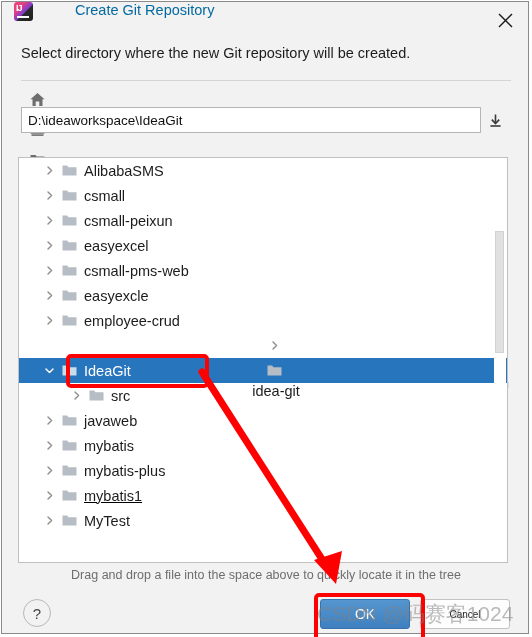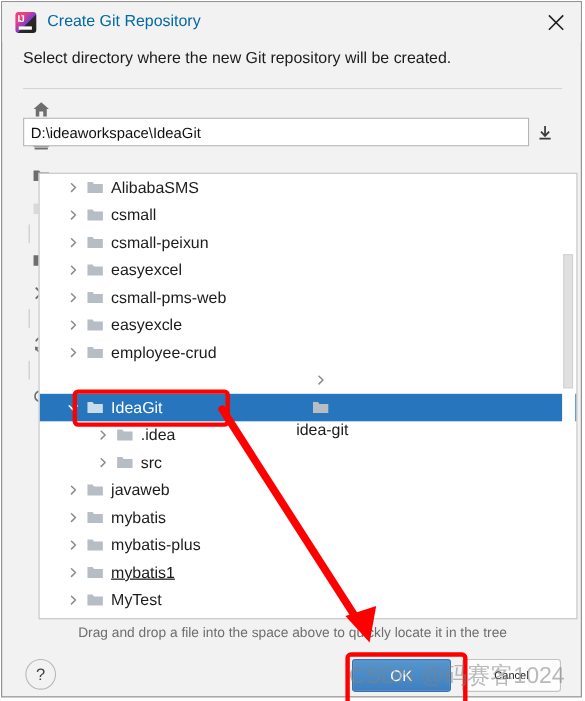--- a/index.html
+++ b/index.html
@@ -12,21 +12,21 @@
   .dialog{
     position:absolute;left:1px;top:1px;width:528px;height:633px;
     background:#f2f2f2;
     border:1px solid #8a8a8a;
     box-sizing:border-box;
   }
   
   .titlebar{
     position:absolute;left:0;top:0;width:100%;height:36px;
     background:#f2f2f2;
-    display:flex;align-items:center;
+    display:flex;align-items:flex-start;gap:32px;
   }
   .app-icon{
     margin-left:12px;width:19px;height:19px;position:relative;flex:none;
   }
   .app-icon .sq{
     position:absolute;inset:0;border-radius:3px;
     background:linear-gradient(135deg,#f0417e 0%,#e8417e 28%,#7b3bd4 55%,#2b2b2b 56%,#1f1f1f 100%);
   }
   .app-icon .ij{
     position:absolute;left:2px;top:2px;font-size:9px;color:#fff;font-weight:bold;
@@ -81,21 +81,21 @@
     font-family:"Liberation Sans", sans-serif;font-size:13.5px;color:#111;
     padding:0 6px;outline:none;
   }
   .path-dl{
     width:28px;height:26px;display:flex;align-items:center;justify-content:center;
     cursor:pointer;
   }
 
   
   .tree-wrap{
-    position:absolute;left:33px;top:155px;width:490px;height:406px;
+    position:absolute;left:16px;top:155px;width:490px;height:406px;
     background:#fff;border:1px solid #c0c0c0;box-sizing:border-box;
     overflow:hidden;
   }
   .tree{position:absolute;left:0;top:0;width:100%;}
   .row{
     height:25px;display:flex;align-items:center;white-space:nowrap;
     cursor:default;
   }
   .row.selected{background:#2775bd;}
   .row.selected .label{color:#ffffff;}
@@ -382,33 +382,20 @@
           <div class="twisty">
             <svg width="11" height="11" viewBox="0 0 11 11">
               <path d="M4 2 L7.6 5.5 L4 9" fill="none" stroke="#8c8c8c" stroke-width="1.4" stroke-linecap="round" stroke-linejoin="round"></path>
             </svg>
           </div>
           <div class="folder">
             <svg width="15" height="13" viewBox="0 0 15 13">
               <path d="M0.5 1.5 L5.2 1.5 L6.4 3.2 L14.5 3.2 L14.5 11.5 L0.5 11.5 Z" fill="#b6bdc4"></path>
             </svg>
           </div>
-          <span class="label">.idea</span>
-        </div>
-        <div class="row" style="padding-left: 49px;">
-          <div class="twisty">
-            <svg width="11" height="11" viewBox="0 0 11 11">
-              <path d="M4 2 L7.6 5.5 L4 9" fill="none" stroke="#8c8c8c" stroke-width="1.4" stroke-linecap="round" stroke-linejoin="round"></path>
-            </svg>
-          </div>
-          <div class="folder">
-            <svg width="15" height="13" viewBox="0 0 15 13">
-              <path d="M0.5 1.5 L5.2 1.5 L6.4 3.2 L14.5 3.2 L14.5 11.5 L0.5 11.5 Z" fill="#b6bdc4"></path>
-            </svg>
-          </div>
           <span class="label">src</span>
         </div>
         <div class="row" style="padding-left: 22px;">
           <div class="twisty">
             <svg width="11" height="11" viewBox="0 0 11 11">
               <path d="M4 2 L7.6 5.5 L4 9" fill="none" stroke="#8c8c8c" stroke-width="1.4" stroke-linecap="round" stroke-linejoin="round"></path>
             </svg>
           </div>
           <div class="folder">
             <svg width="15" height="13" viewBox="0 0 15 13">

